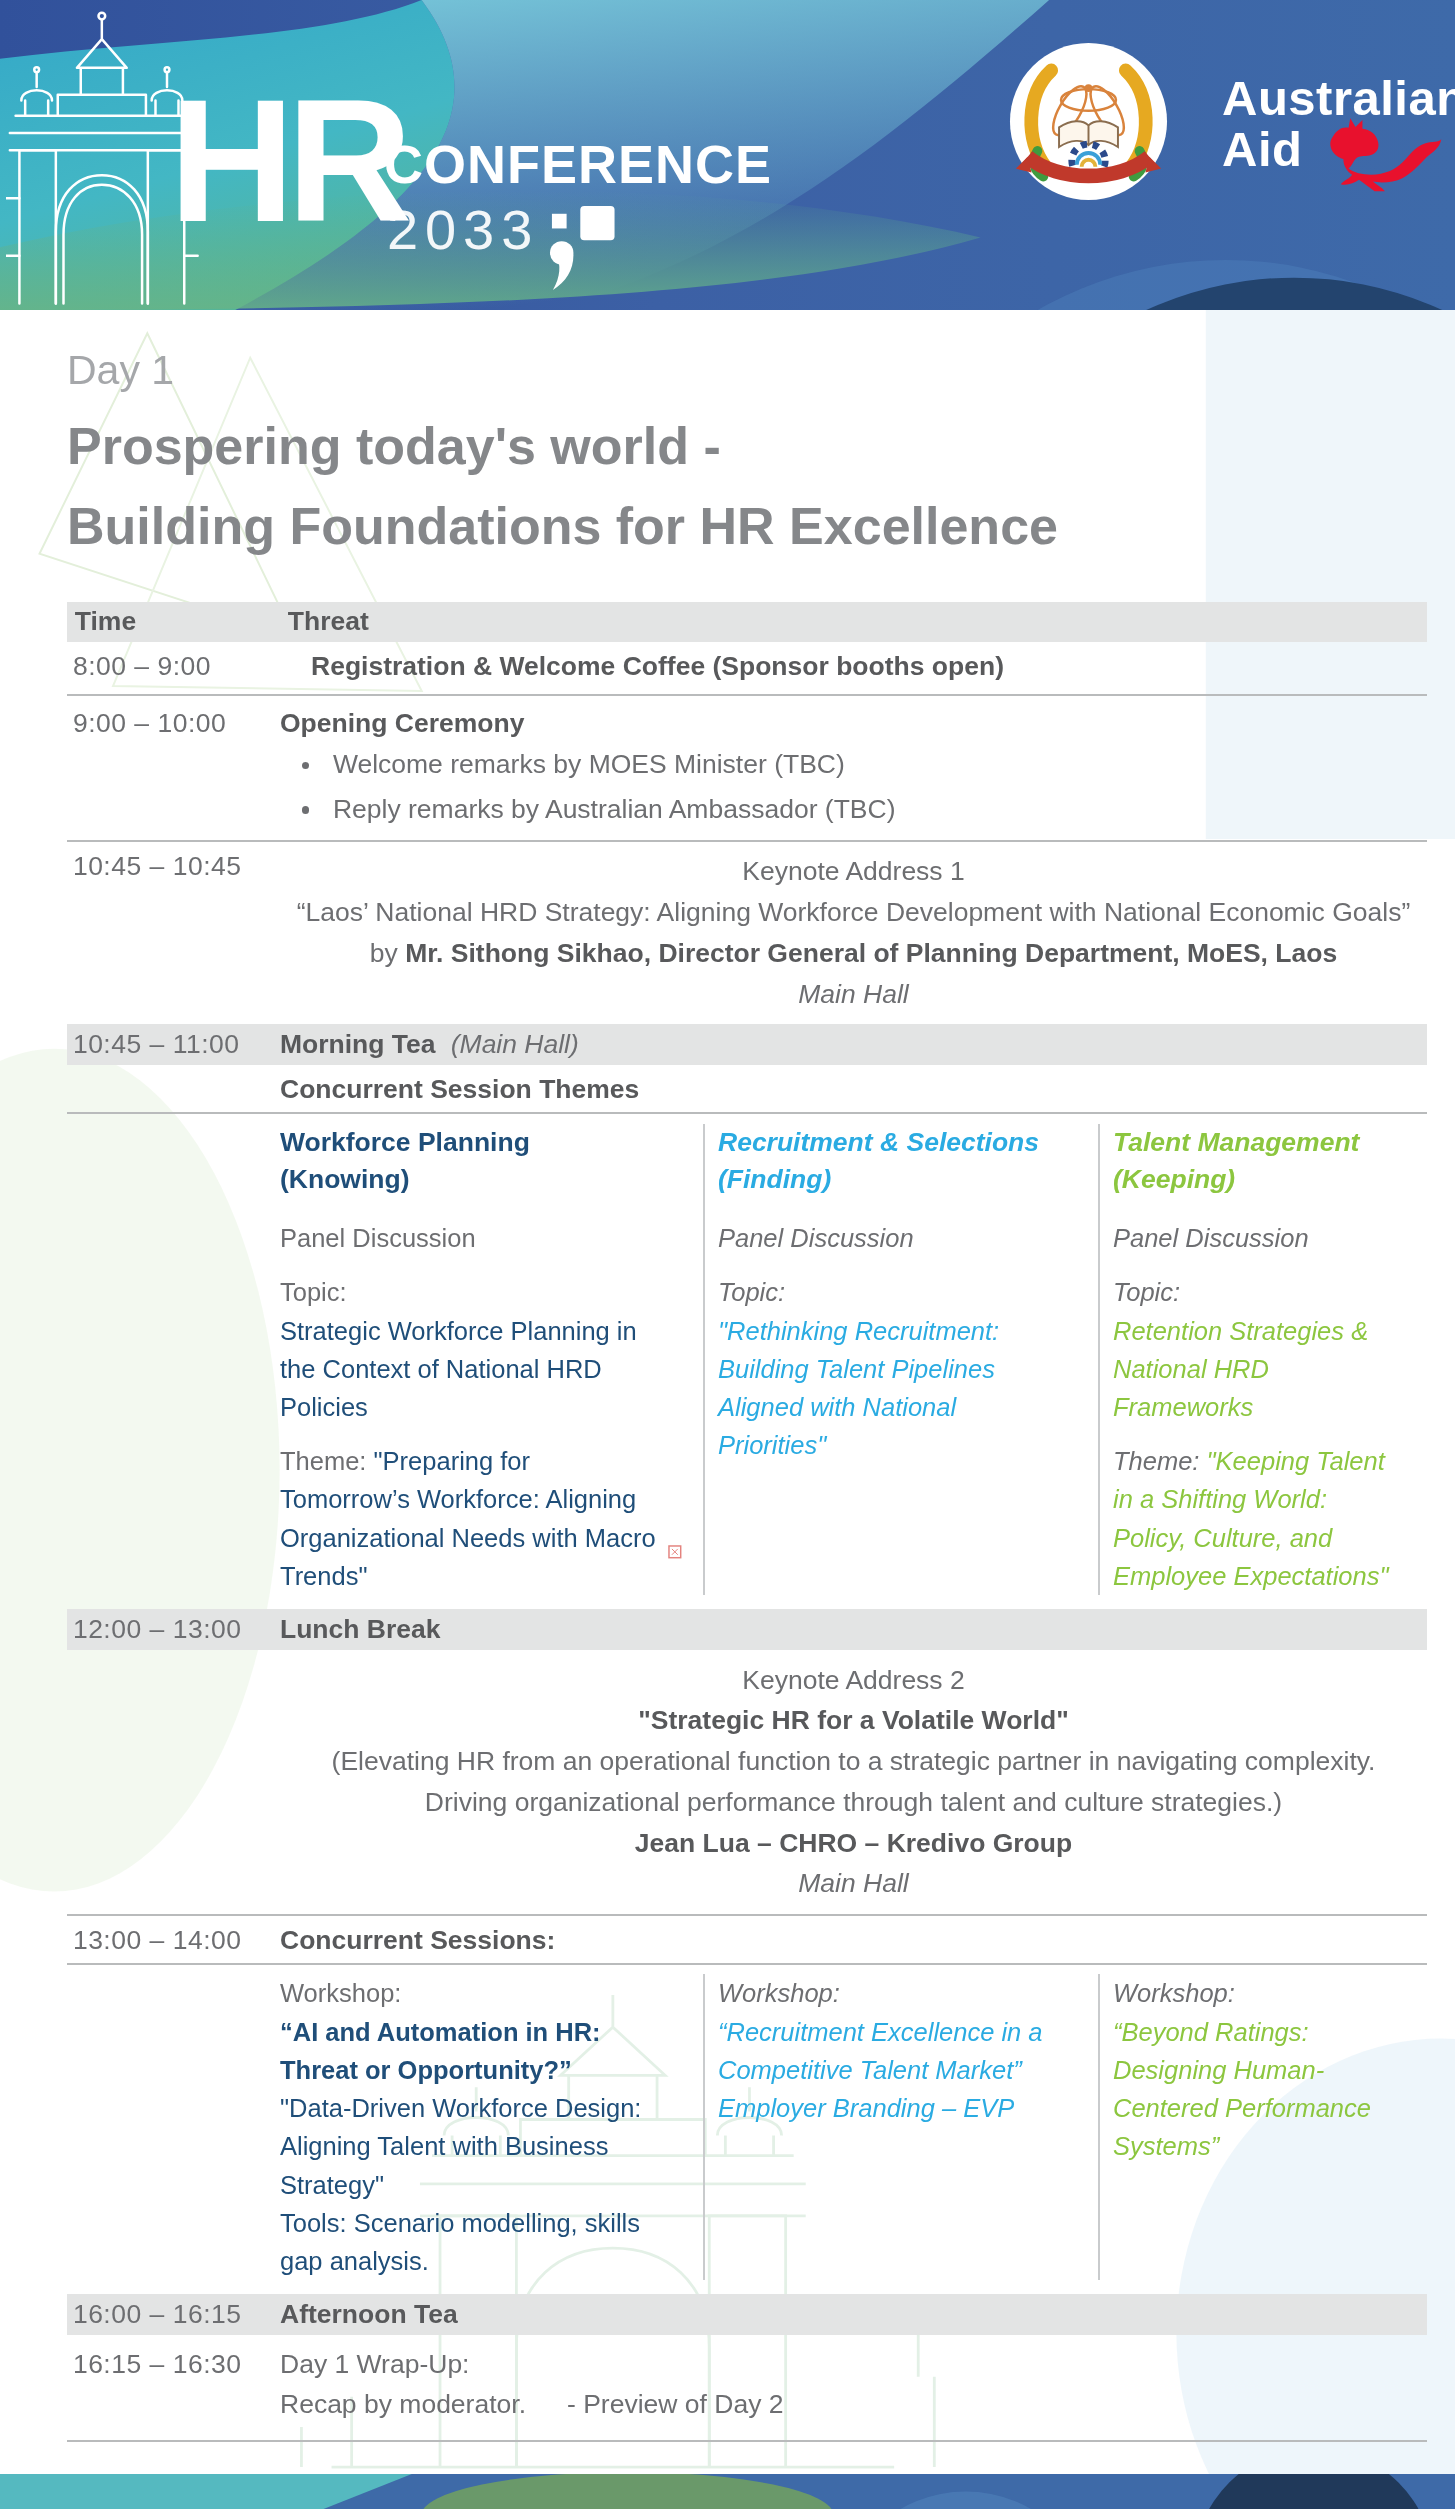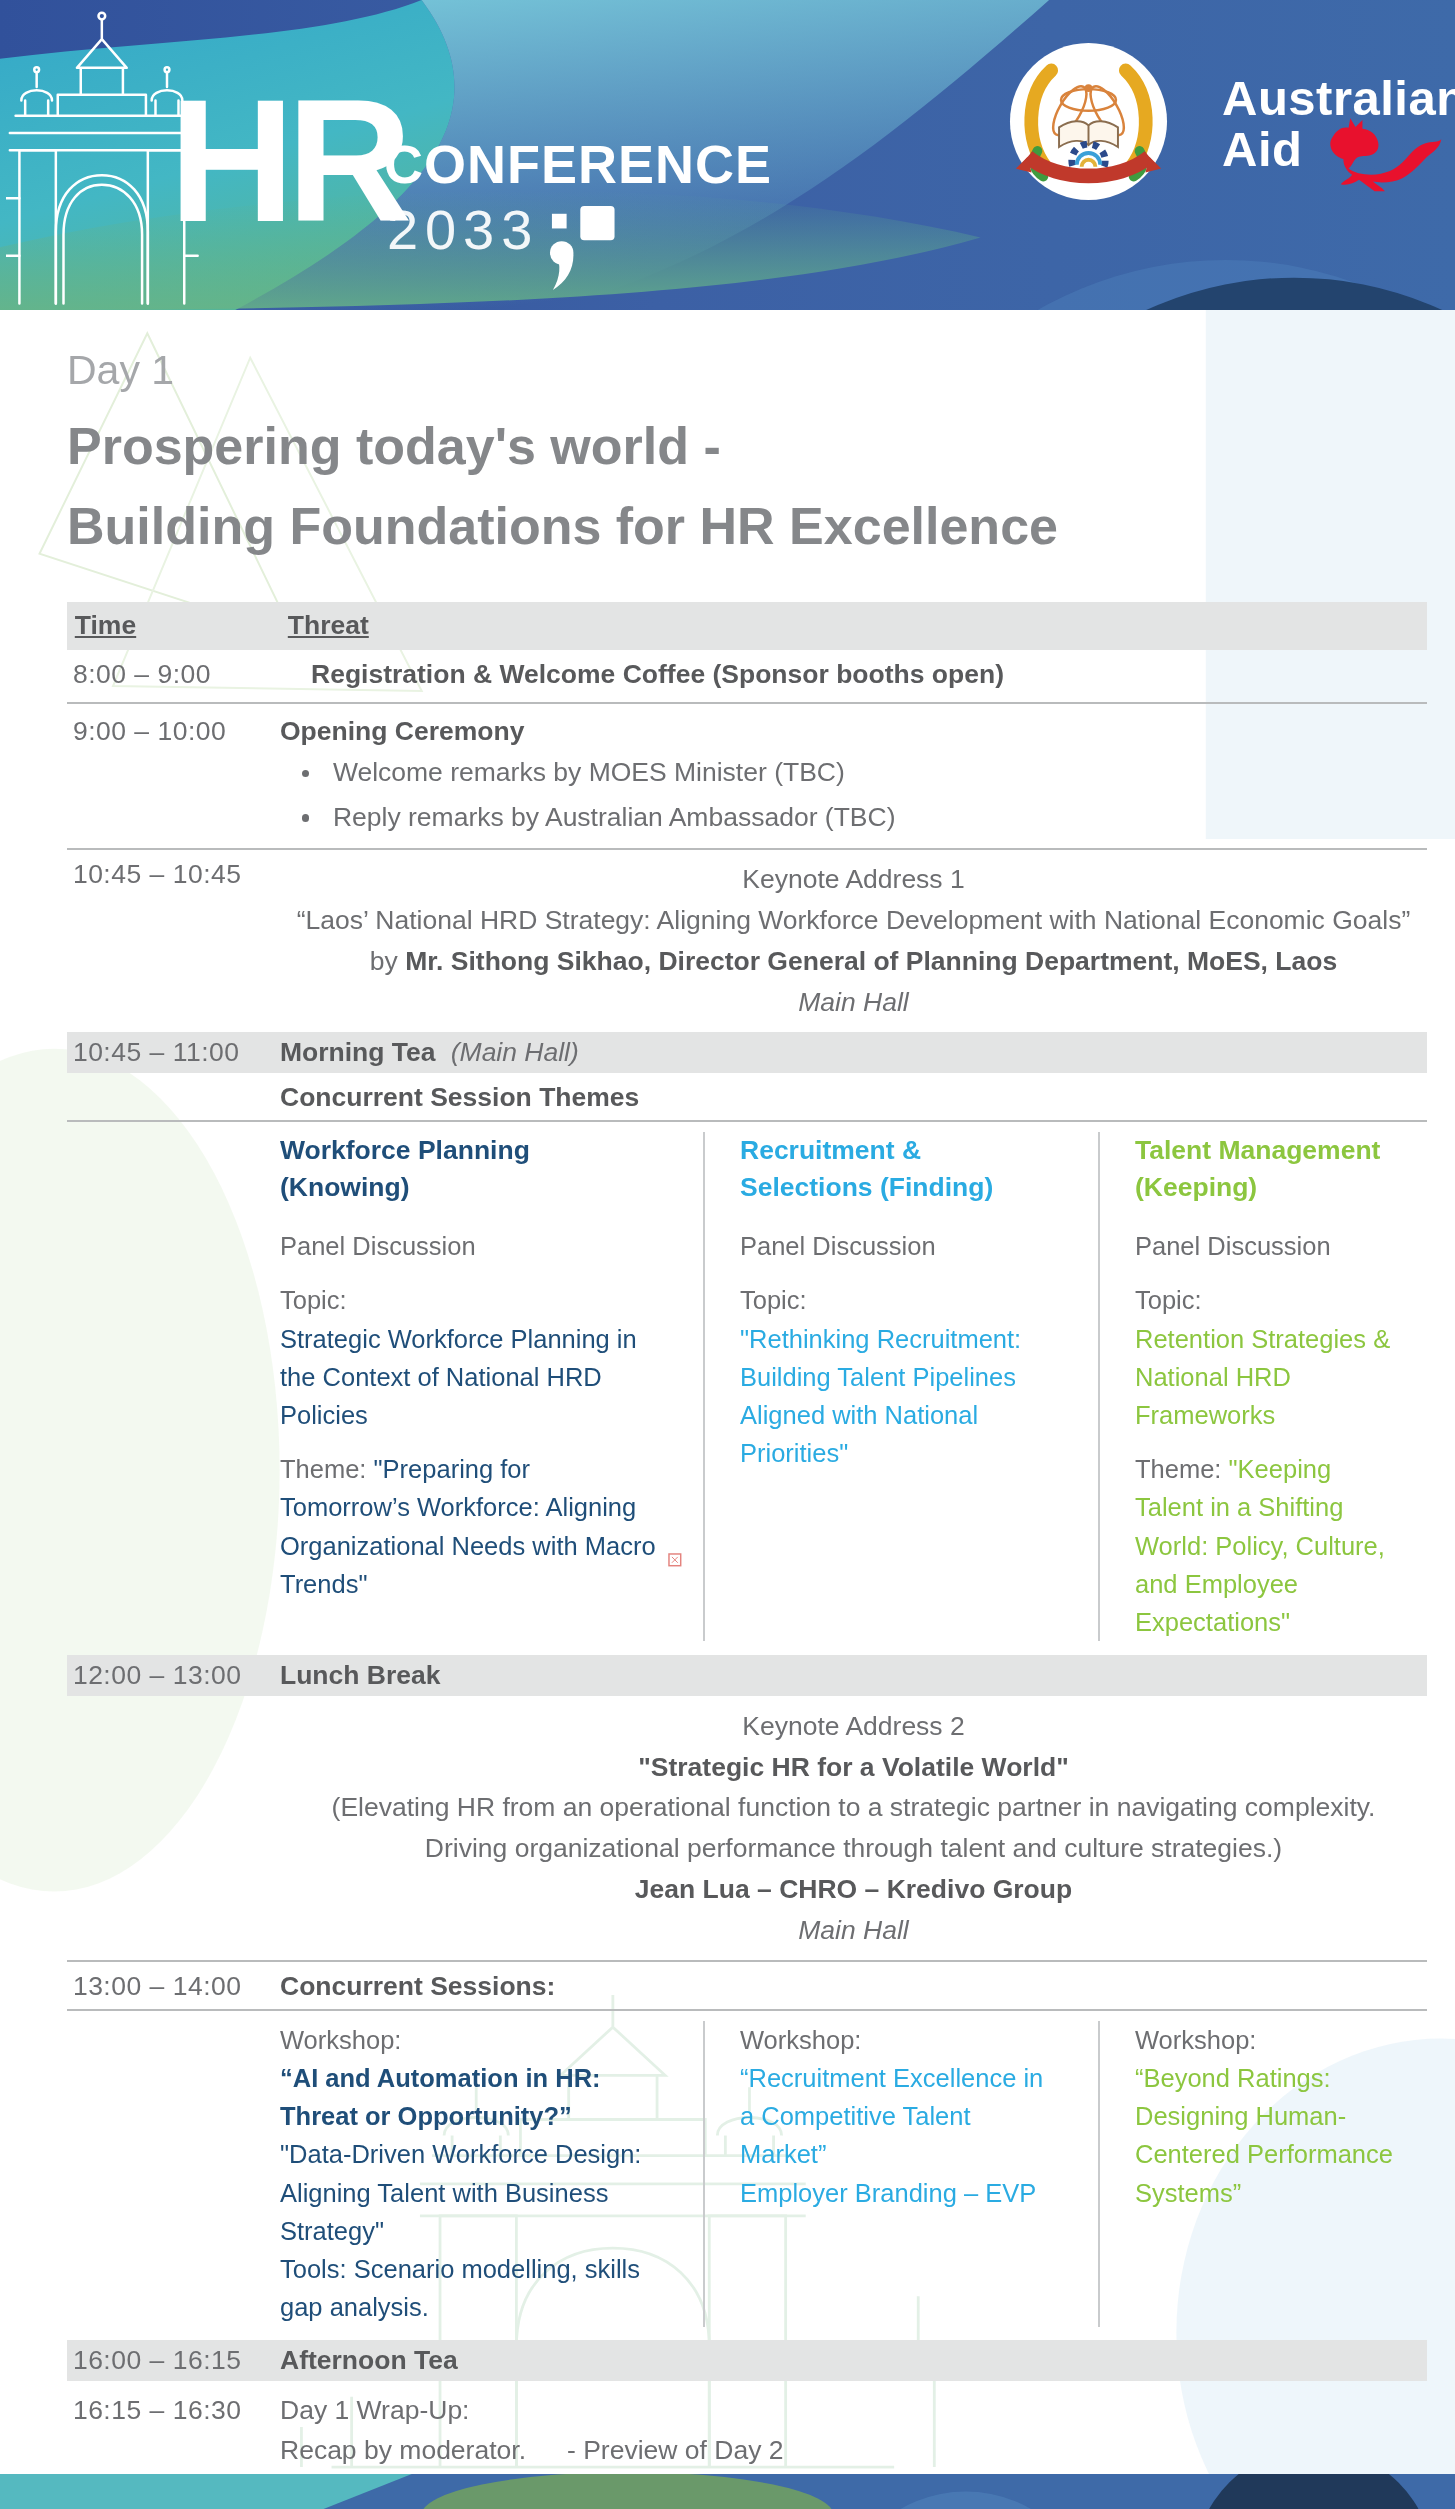--- a/index.html
+++ b/index.html
@@ -24,41 +24,41 @@
   
   .content { position:relative; z-index:1; margin:0 29px 0 67px; }
   .day-label { margin-top:37px; font-size:41px; color:var(--daygray); }
   .page-title { margin-top:11.8px; font-size:52px; font-weight:700; color:var(--titlegray); line-height:1.55; }
 
   .tbl { margin-top:35px; font-size:26.5px; color:var(--gray); }
   .grid { display:grid; grid-template-columns:213px 1fr; align-items:start; }
   .bar { background:var(--bar); min-height:41px; align-items:center; }
   .rule-b { border-bottom:2px solid var(--line); }
   .rule-t { border-top:2px solid var(--line); }
-  .thead { height:48px; background:var(--bar); align-items:center; font-weight:700; color:var(--dark);text-decoration:underline; }
+  .thead { height:40px; background:var(--bar); align-items:center; font-weight:700; color:var(--dark); }
   .thead .tcell { padding-left:7.8px; }
   .time { padding-left:5.9px; letter-spacing:0.5px; white-space:nowrap; }
   .bold { font-weight:700; color:var(--dark); }
   .muted { color:var(--gray); }
   .italic { font-style:italic; }
 
   .row-pad { padding-top:9px; padding-bottom:11.8px;gap:31px; }
   .open-row { padding-top:12.7px; padding-bottom:9.8px; }
   .bullets { list-style:none; margin-top:5.9px; }
   .bullets li { display:flex; align-items:baseline; margin-top:4.9px; line-height:1.5; padding-left:21.6px; }
   .dot { width:7.8px; height:7.8px; border-radius:50%; background:#6d6e71; margin-right:23.5px; position:relative; top:-3.9px; flex:0 0 7.8px; }
 
   .centerblock { text-align:center; line-height:1.5; padding-top:9.8px; padding-bottom:9.8px; }
   .centerblock > div { margin-top:1px; }
 
   .sec-head { padding-top:8.8px; padding-bottom:6.9px; }
 
   .cols { display:grid; grid-template-columns:412px 384px 1fr; position:relative; padding-top:9.8px; padding-bottom:13.7px;gap:11px; }
   .col { padding-right:29px; font-size:25.5px; line-height:1.5; }
-  .col + .col { border-left:2px solid var(--divider); padding-left:35px; }
+  .col + .col { border-left:2px solid var(--divider); padding-left:13px;font-style:italic; }
   .col-title { font-size:26.5px; font-weight:700; line-height:1.4; margin-bottom:21.6px; }
   .col p { margin-bottom:15.7px; }
   .col p:last-child { margin-bottom:0; }
   .navy { color:var(--navy); }
   .cyan { color:var(--cyan); }
   .green { color:var(--green); }
   .marker { position:absolute; left:388px; top:431px; }
 
   .wrap-row { padding-top:9.8px; padding-bottom:15.7px; line-height:1.5; }
   .wrap2b { margin-left:41px; }

